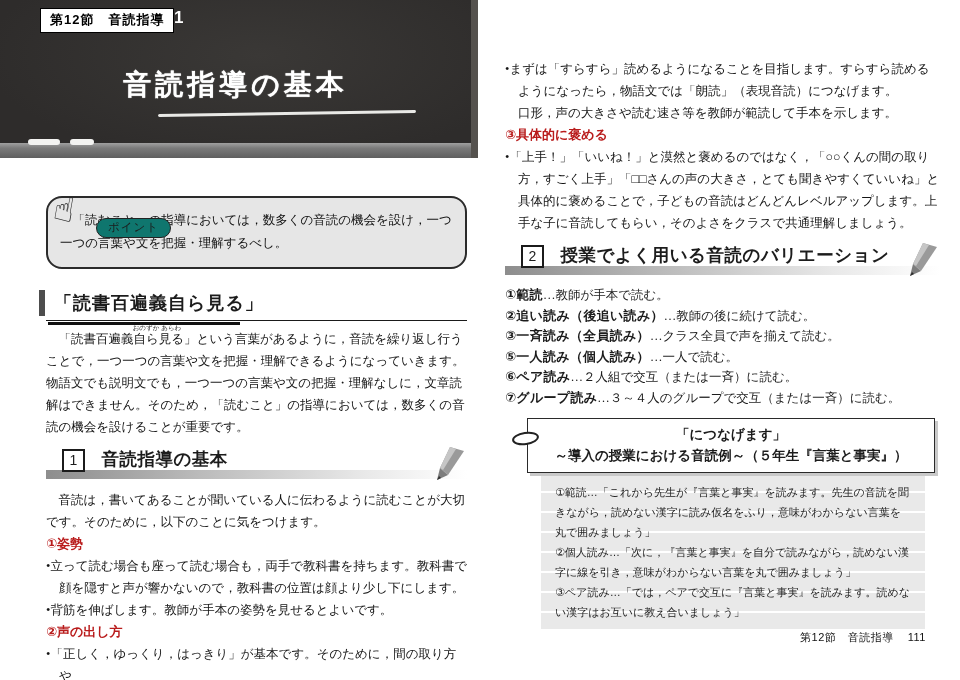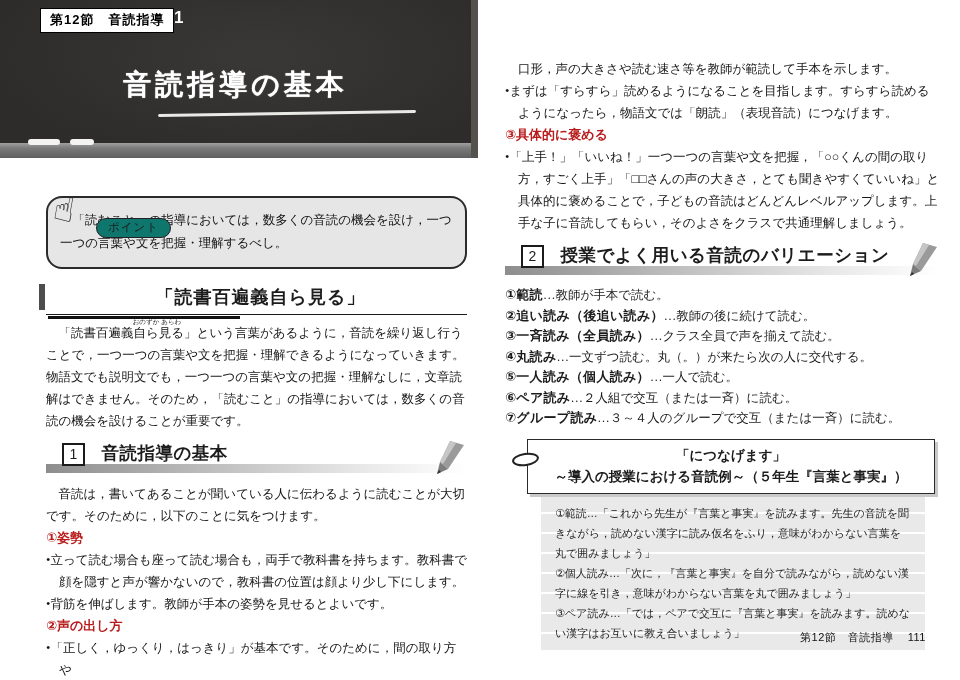--- a/index.html
+++ b/index.html
@@ -58,21 +58,21 @@
     border:1.5px solid #222; border-radius:10px; padding:1px 11px 2px;
     font-size:11.5px; letter-spacing:1px;
   }
   .point-box {
     margin-top:36px; background:#e6e6e6; border:2px solid #2b2b2b;
     border-radius:16px; padding:11px 12px 12px; min-height:70px;
   }
   .point-box p { font-size:12.5px; line-height:23px; text-indent:1em; color:#111; }
 
   
-  .lede-head { margin-top:15px; position:relative;text-align:center; }
+  .lede-head { margin-top:21px; position:relative; }
   .lede-head h2 {
     font-size:18px; font-weight:bold; letter-spacing:1px;
     border-left:6px solid #4d4d4d; padding-left:9px; margin-left:-7px; line-height:26px;
   }
   .lede-rule { border-top:1.5px solid #1a1a1a; margin-top:4px; position:relative; }
   .lede-rule i { position:absolute; left:2px; top:1px; width:192px; height:3px; background:#111; display:block; }
 
   
   p.body { font-size:12.5px; line-height:22px; color:#151515; }
   p.indent { text-indent:1em; }
@@ -187,41 +187,40 @@
     <p class="body serif bullet">•立って読む場合も座って読む場合も，両手で教科書を持ちます。教科書で顔を隠すと声が響かないので，教科書の位置は顔より少し下にします。</p>
     <p class="body serif bullet">•背筋を伸ばします。教師が手本の姿勢を見せるとよいです。</p>
     <p class="sub-label">②声の出し方</p>
     <p class="body serif bullet">•「正しく，ゆっくり，はっきり」が基本です。そのために，間の取り方や</p>
   </div>
 
 </div>
 
 <div class="page page-right">
 
+  <p class="body serif bullet">•まずは「すらすら」読めるようになることを目指します。すらすら読めるようになったら，物語文では「朗読」（表現音読）につなげます。</p>
   <p class="body serif hang1">口形，声の大きさや読む速さ等を教師が範読して手本を示します。</p>
-  <p class="body serif bullet">•まずは「すらすら」読めるようになることを目指します。すらすら読めるようになったら，物語文では「朗読」（表現音読）につなげます。</p>
   <p class="sub-label">③具体的に褒める</p>
-  <p class="body serif bullet">•「上手！」「いいね！」一つ一つの言葉や文を把握，「○○くんの間の取り方，すごく上手」「□□さんの声の大きさ，とても聞きやすくていいね」と具体的に褒めることで，子どもの音読はどんどんレベルアップします。上手な子に音読してもらい，そのよさをクラスで共通理解しましょう。</p>
+  <p class="body serif bullet">•「上手！」「いいね！」と漠然と褒めるのではなく，「○○くんの間の取り方，すごく上手」「□□さんの声の大きさ，とても聞きやすくていいね」と具体的に褒めることで，子どもの音読はどんどんレベルアップします。上手な子に音読してもらい，そのよさをクラスで共通理解しましょう。</p>
 
   <div class="sec-head">
     <span class="sec-bar"></span>
     <span class="sec-num">2</span>
     <span class="sec-title">授業でよく用いる音読のバリエーション</span>
     <svg class="pencil" width="28" height="34" viewBox="0 0 28 34">
       <polygon points="13,0 27,4 11,28 3,21" fill="#9a9a9a"></polygon>
       <polygon points="13,0 19,2 6,23 3,21" fill="#c6c6c6"></polygon>
       <polygon points="3,21 11,28 0,33" fill="#7d7d7d"></polygon>
       <polygon points="2,29 4,31 0,33" fill="#2e2e2e"></polygon>
     </svg>
   </div>
 
   <p class="vitem"><b>①範読</b><span class="serif">…教師が手本で読む。</span></p>
   <p class="vitem"><b>②追い読み（後追い読み）</b><span class="serif">…教師の後に続けて読む。</span></p>
   <p class="vitem"><b>③一斉読み（全員読み）</b><span class="serif">…クラス全員で声を揃えて読む。</span></p>
-  <p class="vitem"><b>④丸読み</b><span class="serif">…一文ずつ読む。丸（。）が来たら次の人に交代する。</span></p>
   <p class="vitem"><b>⑤一人読み（個人読み）</b><span class="serif">…一人で読む。</span></p>
   <p class="vitem"><b>⑥ペア読み</b><span class="serif">…２人組で交互（または一斉）に読む。</span></p>
   <p class="vitem"><b>⑦グループ読み</b><span class="serif">…３～４人のグループで交互（または一斉）に読む。</span></p>
 
   <div class="ex-box">
     <span class="clip-icon"></span>
     <div class="ex-head">
       <div>「につなげます」</div>
       <div>～導入の授業における音読例～（５年生『言葉と事実』）</div>
     </div>

